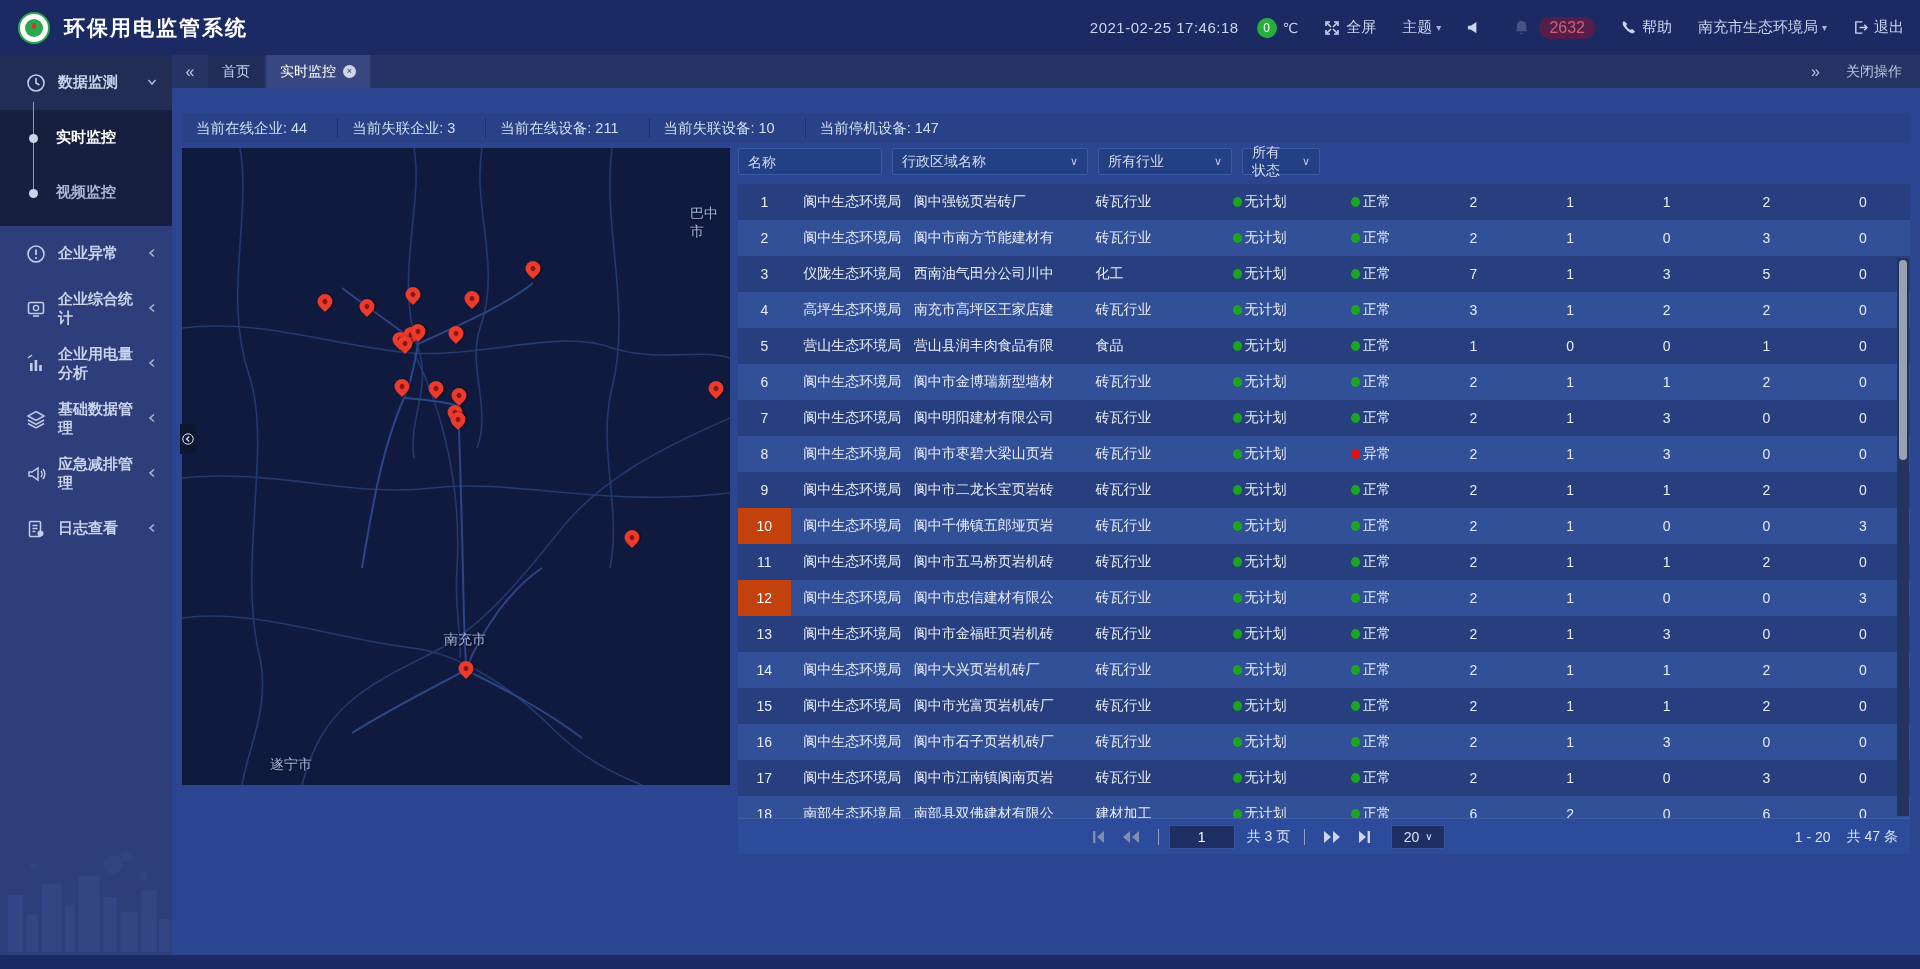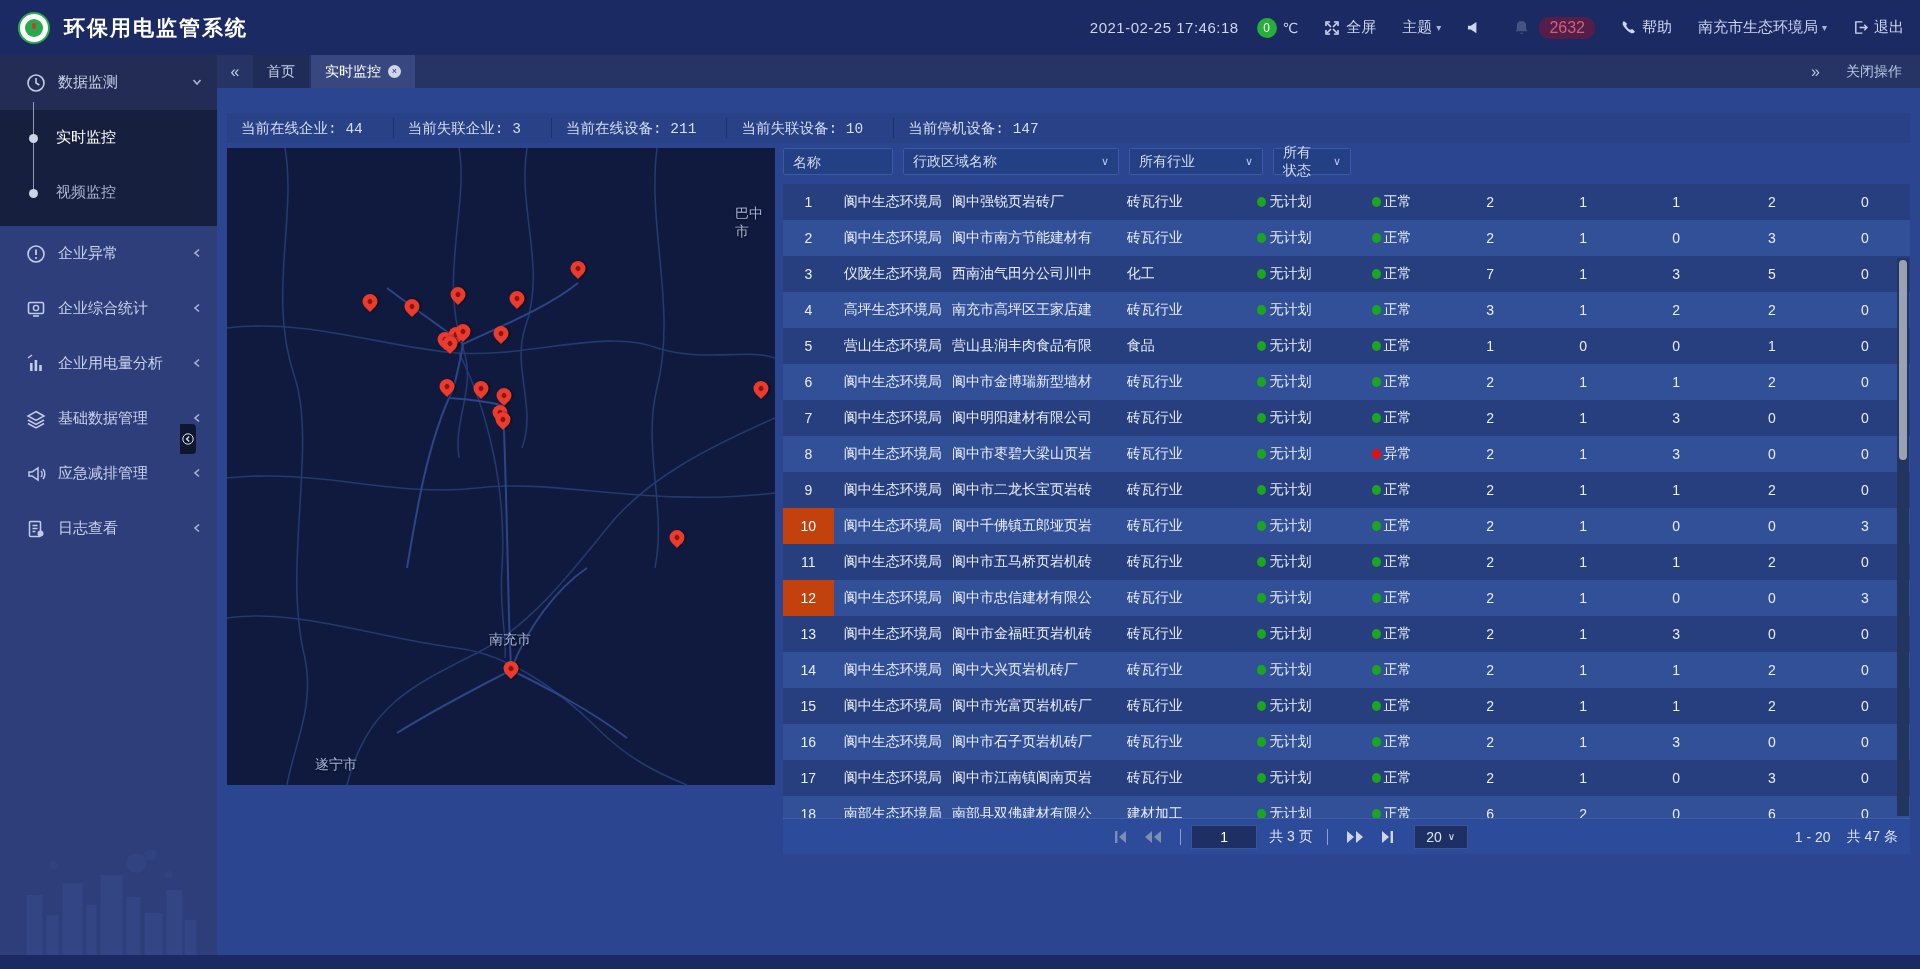--- a/index.html
+++ b/index.html
@@ -19,21 +19,21 @@
   .temp-badge { width:20px; height:20px; border-radius:50%; background:#27ae3b; color:#fff; font-size:12px; display:flex; align-items:center; justify-content:center; margin-left:18px; }
   .temp-unit { margin-left:6px; font-size:14px; }
   .caret { font-size:10px; margin-left:4px; color:#aab6d6; }
   .notif-pill { background:rgba(110,26,62,0.7); color:#cd6078; border-radius:10px; padding:2px 10px; font-size:16px; margin-left:4px; }
   .bell { opacity:0.45; }
 
   
   .layout { display:flex; flex:1 1 auto; min-height:0; }
 
   
-  .sidebar { width:217px; background:#2d3e7b; position:relative; flex:0 0 auto; overflow:hidden; }
+  .sidebar { width:172px; background:#2d3e7b; position:relative; flex:0 0 auto; overflow:hidden;font-weight:bold; }
   .nav-group { height:55px; display:flex; align-items:center; padding:0 14px 0 26px; color:#c9d2ea; font-size:15px; cursor:pointer; }
   .nav-group .nav-icon { width:20px; height:20px; margin-right:12px; color:#c3cce6; flex:0 0 auto; }
   .nav-group .nav-caret { margin-left:auto; color:#aab4d2; }
   .group-active-wrap { background:#171f3f; }
   .group-active-wrap .nav-group { background:#222c55; }
   .submenu { position:relative; padding:0 0 6px 0; }
   .submenu::before { content:''; position:absolute; left:33px; top:-8px; bottom:30px; width:1px; background:#8f99b8; }
   .submenu-item { height:55px; display:flex; align-items:center; padding-left:56px; color:#a9b3d2; font-size:15px; position:relative; cursor:pointer; }
   .submenu-item::before { content:''; position:absolute; left:29px; top:50%; margin-top:-4px; width:9px; height:9px; border-radius:50%; background:#cdd4e6; }
   .submenu-item.active { color:#ffffff; }
@@ -50,38 +50,38 @@
   .tab.active { background:#38477f; color:#ffffff; }
   .tab-close { width:13px; height:13px; border-radius:50%; background:#cfd6e8; color:#27335f; font-size:9px; line-height:13px; text-align:center; margin-left:7px; }
   .tabbar-right { margin-left:auto; display:flex; align-items:center; color:#b9c4e0; font-size:14px; }
   .tabbar-right .dbl { margin-right:26px; font-size:16px; cursor:pointer; }
   .close-ops { margin-right:18px; cursor:pointer; }
 
   .content { flex:1 1 auto; background:#2b4590; padding:0 10px; position:relative; min-height:0; }
 
   
   .stats-bar { margin-top:25px; height:30px; background:#284187; display:flex; align-items:center; color:#d6dff2; font-size:14.5px; }
-  .stat { padding:0 30px 0 14px; border-right:1px solid rgba(8,18,48,0.35); height:20px; display:flex; align-items:center;font-family:Liberation Mono, monospace; }
+  .stat { padding:0 30px 0 14px; border-right:1px solid rgba(8,18,48,0.35); height:20px; display:flex; align-items:center; }
   .stat:last-child { border-right:none; }
 
   .panels { display:flex; margin-top:5px; }
 
   
   .map-panel { width:548px; height:637px; background:#101a3e; position:relative; overflow:hidden; flex:0 0 auto; }
   .map-label { position:absolute; color:#a7b6dd; font-size:14px; text-shadow:0 1px 2px rgba(0,0,0,0.8); }
   .pin { position:absolute; width:15px; height:15px; background:#ea3b2e; border-radius:50% 50% 50% 0; transform:translate(-50%,-100%) rotate(-45deg); box-shadow:1px 1px 2px rgba(0,0,0,0.55); }
   .pin::after { content:''; position:absolute; width:5px; height:5px; border-radius:50%; background:#8d1710; left:5px; top:5px; }
 
   
   .right-panel { flex:1 1 auto; margin-left:8px; display:flex; flex-direction:column; min-width:0; }
   .filter-row { height:27px; display:flex; margin-bottom:9px; }
   .filter-box { background:#234084; border:1px solid #3a5aa6; border-radius:2px; height:27px; display:flex; align-items:center; padding:0 9px; color:#d5dced; font-size:14px; margin-right:10px; cursor:pointer; }
   .filter-box .fcaret { margin-left:auto; padding-left:14px; color:#bcc7e2; font-size:11px; }
-  .f-name { width:110px; }
-  .f-region { width:216px;text-align:right; }
+  .f-name { width:144px; }
+  .f-region { width:196px;text-align:right; }
   .f-industry { width:134px; }
   .f-status { width:78px; }
   .f-name input { background:transparent; border:none; outline:none; color:#d5dced; font-size:14px; width:100%; font-family:inherit; }
   .f-name input::placeholder { color:#cfd7ea; opacity:1; }
 
   
   .table-wrap { position:relative; }
   .gridrow { display:grid; grid-template-columns:4.5% 10.5% 15.5% 9% 10% 9% 8.5% 8% 8.5% 8.5% 8%; align-items:center; }
   .thead { background:#2d5ab3; color:#f0f4fc; font-size:15px; font-weight:bold; display:grid; grid-template-columns:4.5% 10.5% 15.5% 9% 10% 9% 8.5% 8% 25%; grid-template-rows:34px 38px; }
   .th { grid-row:1 / span 2; display:flex; align-items:center; justify-content:center; }

